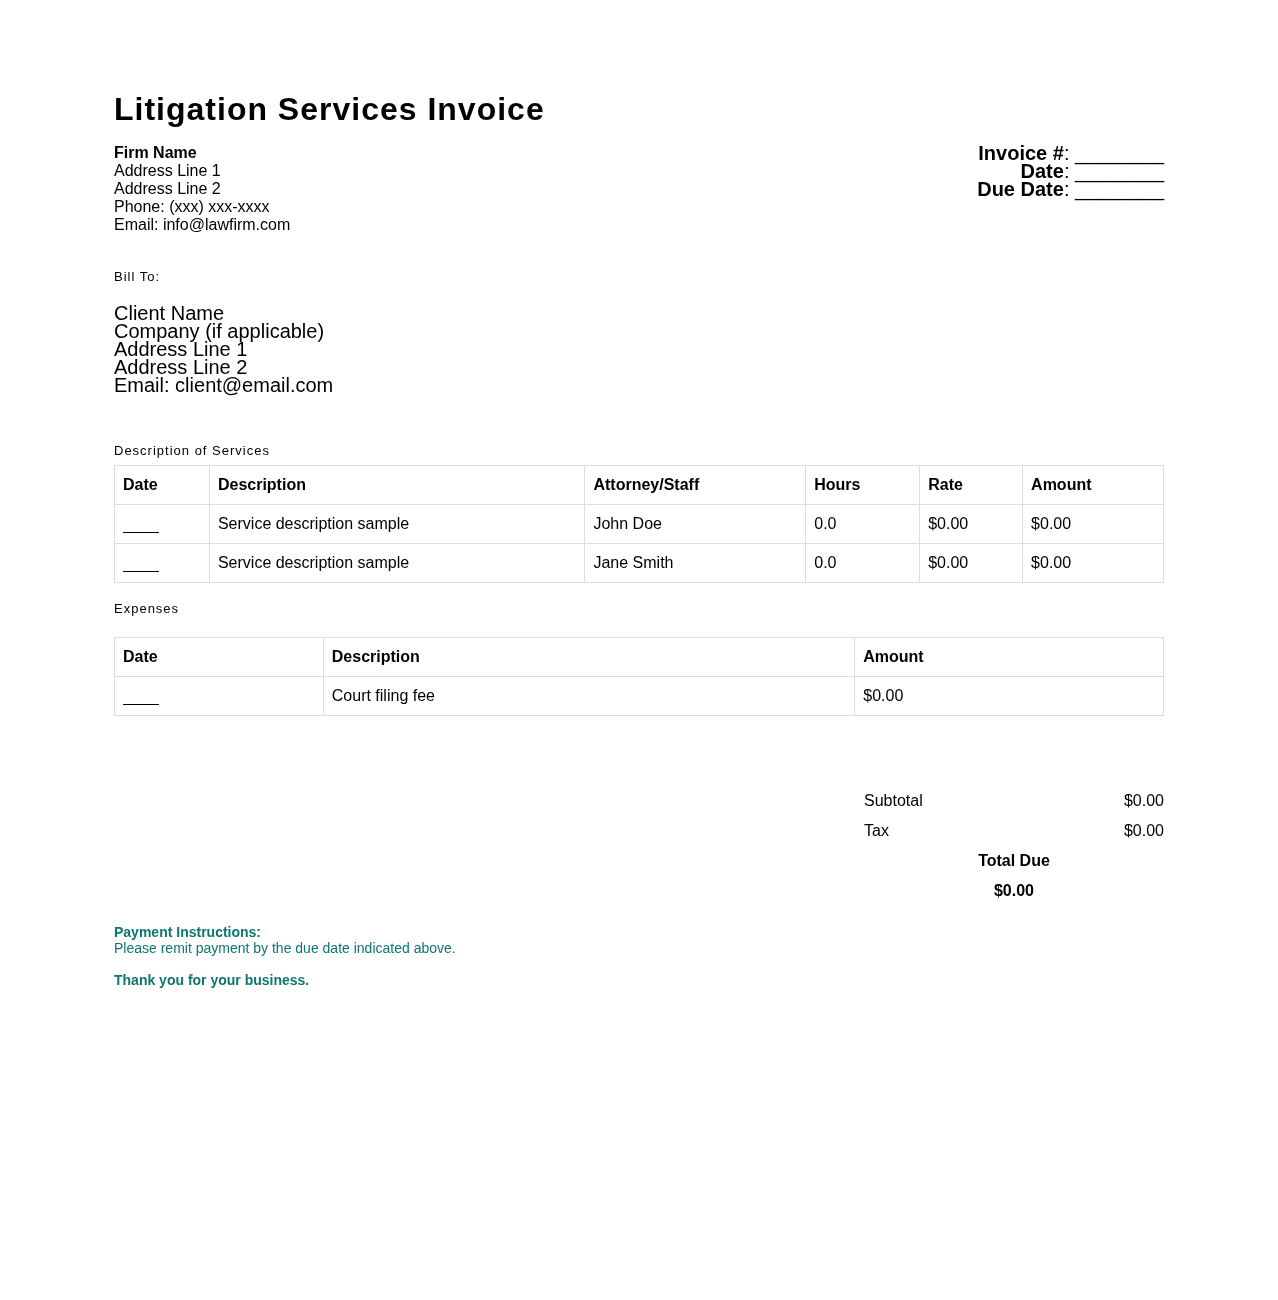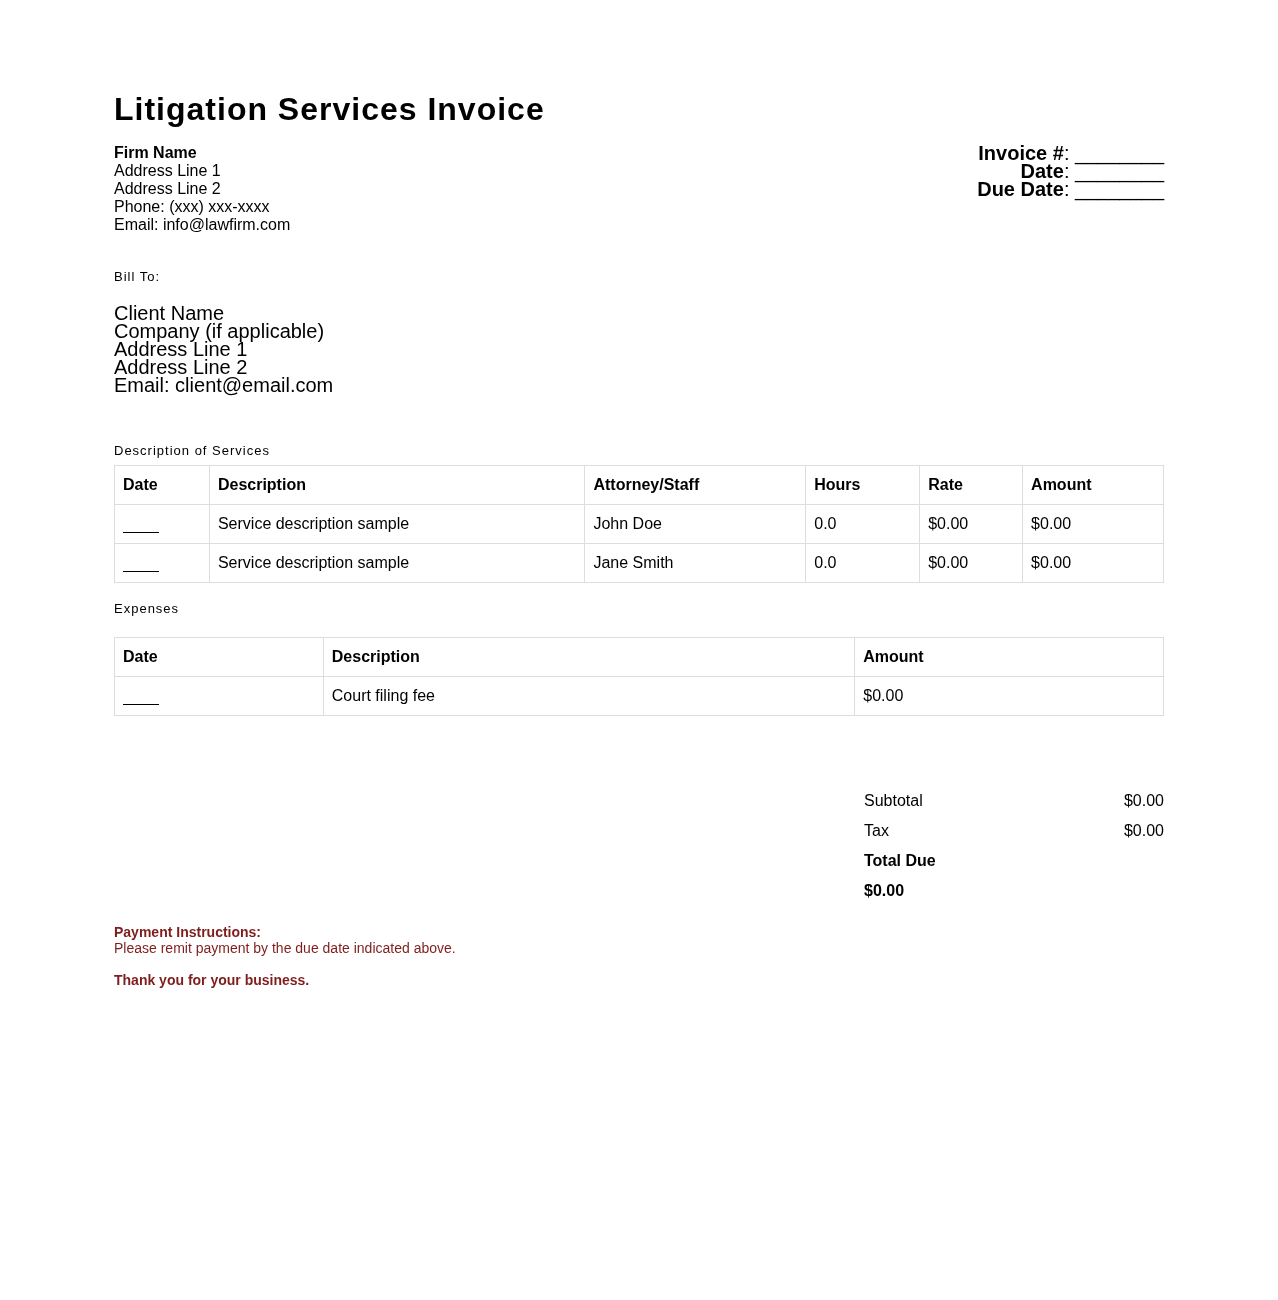--- a/index.html
+++ b/index.html
@@ -33,23 +33,23 @@
   }
   th, td {
     border: 1px solid #dddddd;
     text-align: left; padding: 0 8px; height: 38px;
   }
   th { font-weight: bold; }
   .services-table { top: 465px; }
   .expenses-table { top: 637px; }
   .blank-line { display: inline-block; width: 36px; border-bottom: 1px solid #000; height: 14px; vertical-align: -4px; }
   .totals { position: absolute; top: 786px; left: 750px; width: 300px; font-size: 16px; }
-  .totals .row { display: flex; justify-content: space-between; height: 30px; line-height: 30px; }
+  .totals .row { display: flex; justify-content: space-between; height: 30px; line-height: 30px; align-items: center; }
   .totals .row.total { font-weight: bold; flex-direction: column; }
-  .footer { position: absolute; top: 924px; left: 0; font-size: 14px; color: #7f1d1d; line-height: 16px; }
+  .footer { position: absolute; top: 924px; left: 0; font-size: 14px; color: #0f766e; line-height: 16px; }
   .footer .ph { font-weight: bold; }
   .footer .thanks { margin-top: 16px; font-weight: bold; }
 </style>
 </head>
 <body>
 
 <div class="page">
   <h1>Litigation Services Invoice</h1>
 
   <div class="firm">

